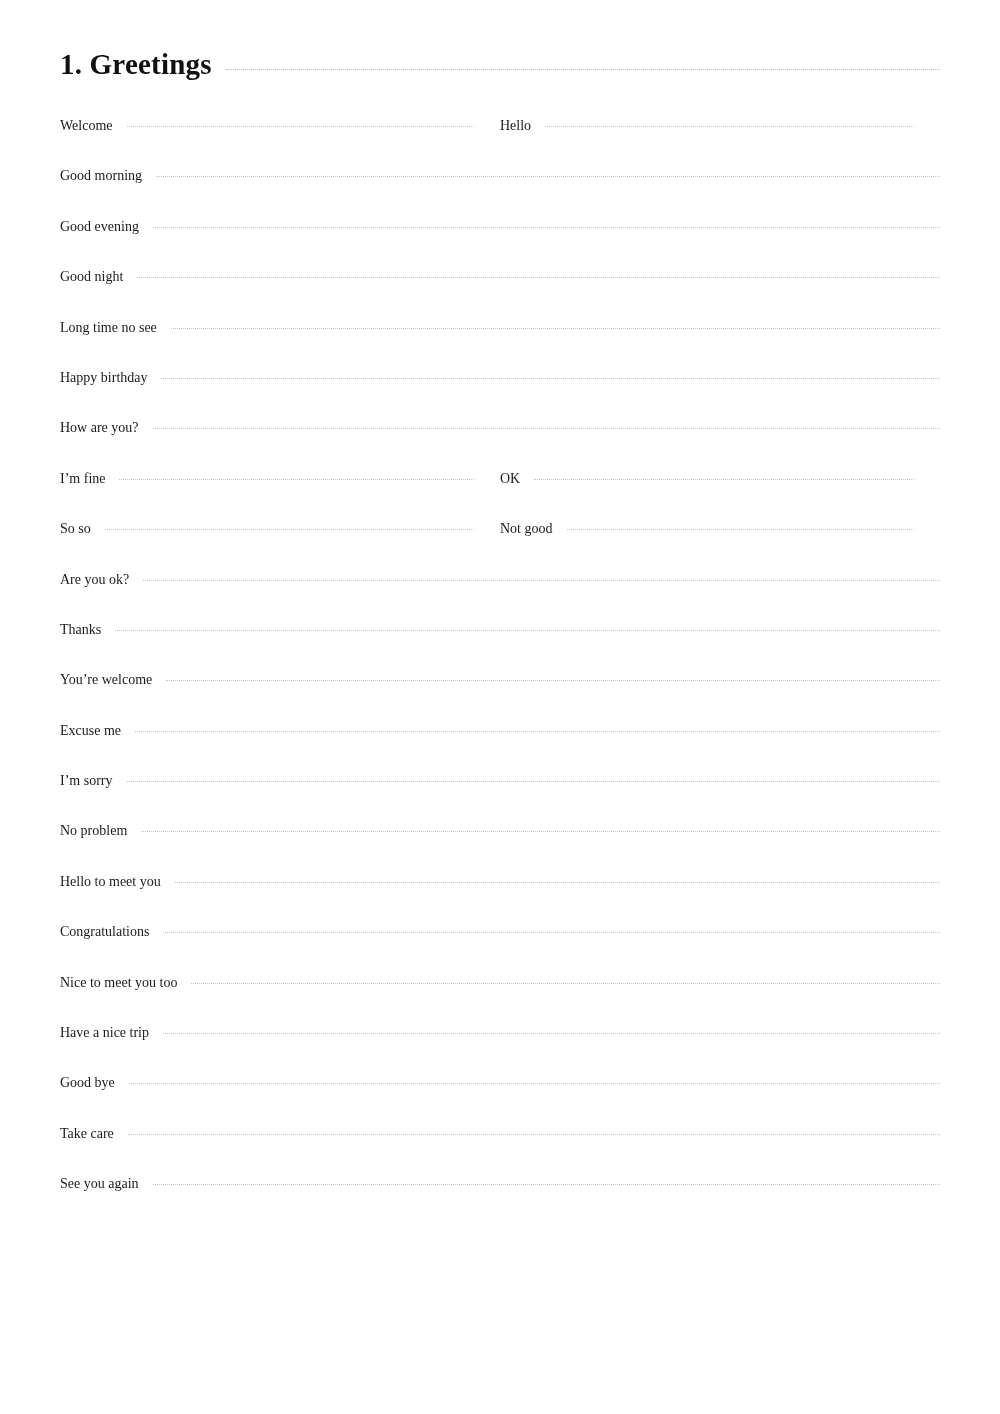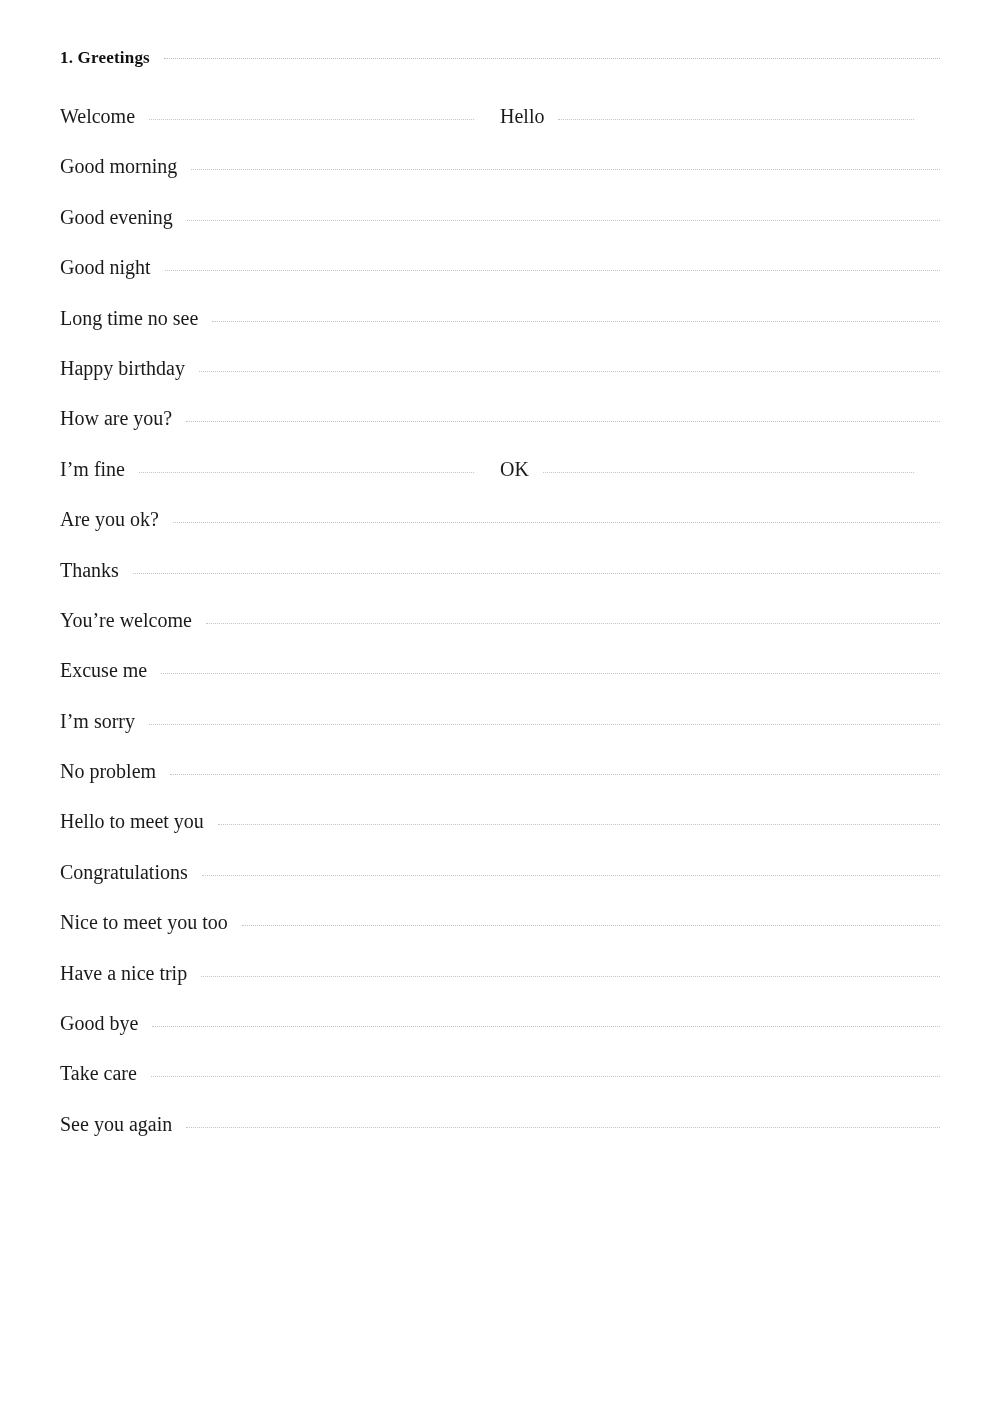--- a/index.html
+++ b/index.html
@@ -22,21 +22,21 @@
     box-sizing: border-box;
     padding: 48px 60px 0 60px;
   }
   
   .heading-row {
     display: flex;
     align-items: baseline;
     margin: 0 0 38px 0;
   }
   .heading-title {
-    font-size: 17px;
+    font-size: 29px;
     font-weight: bold;
     letter-spacing: 0.2px;
     white-space: nowrap;
     color: #111;
   }
   .heading-rule {
     flex: 1 1 auto;
     margin-left: 14px;
     border-bottom: 1px dotted #bdbdbd;
     transform: translateY(-4px);
@@ -58,21 +58,21 @@
   }
   .cell.half {
     width: 50%;
     flex: 0 0 50%;
   }
   .cell.full {
     width: 100%;
     flex: 1 1 100%;
   }
   .label {
-    font-size: 20px;
+    font-size: 14px;
     line-height: 1;
     white-space: nowrap;
     color: #1a1a1a;
   }
   .fill {
     flex: 1 1 auto;
     margin-left: 14px;
     margin-right: 0;
     border-bottom: 1px dotted #c6c6c6;
     height: 0;
@@ -147,20 +147,30 @@
         <div class="cell half">
           <span class="label">I’m fine</span>
           <span class="fill"></span>
         </div>
         <div class="cell half">
           <span class="label">OK</span>
           <span class="fill"></span>
         </div>
       </div>
       <div class="row">
+        <div class="cell half">
+          <span class="label">So so</span>
+          <span class="fill"></span>
+        </div>
+        <div class="cell half">
+          <span class="label">Not good</span>
+          <span class="fill"></span>
+        </div>
+      </div>
+      <div class="row">
         <div class="cell full">
           <span class="label">Are you ok?</span>
           <span class="fill"></span>
         </div>
       </div>
       <div class="row">
         <div class="cell full">
           <span class="label">Thanks</span>
           <span class="fill"></span>
         </div>

